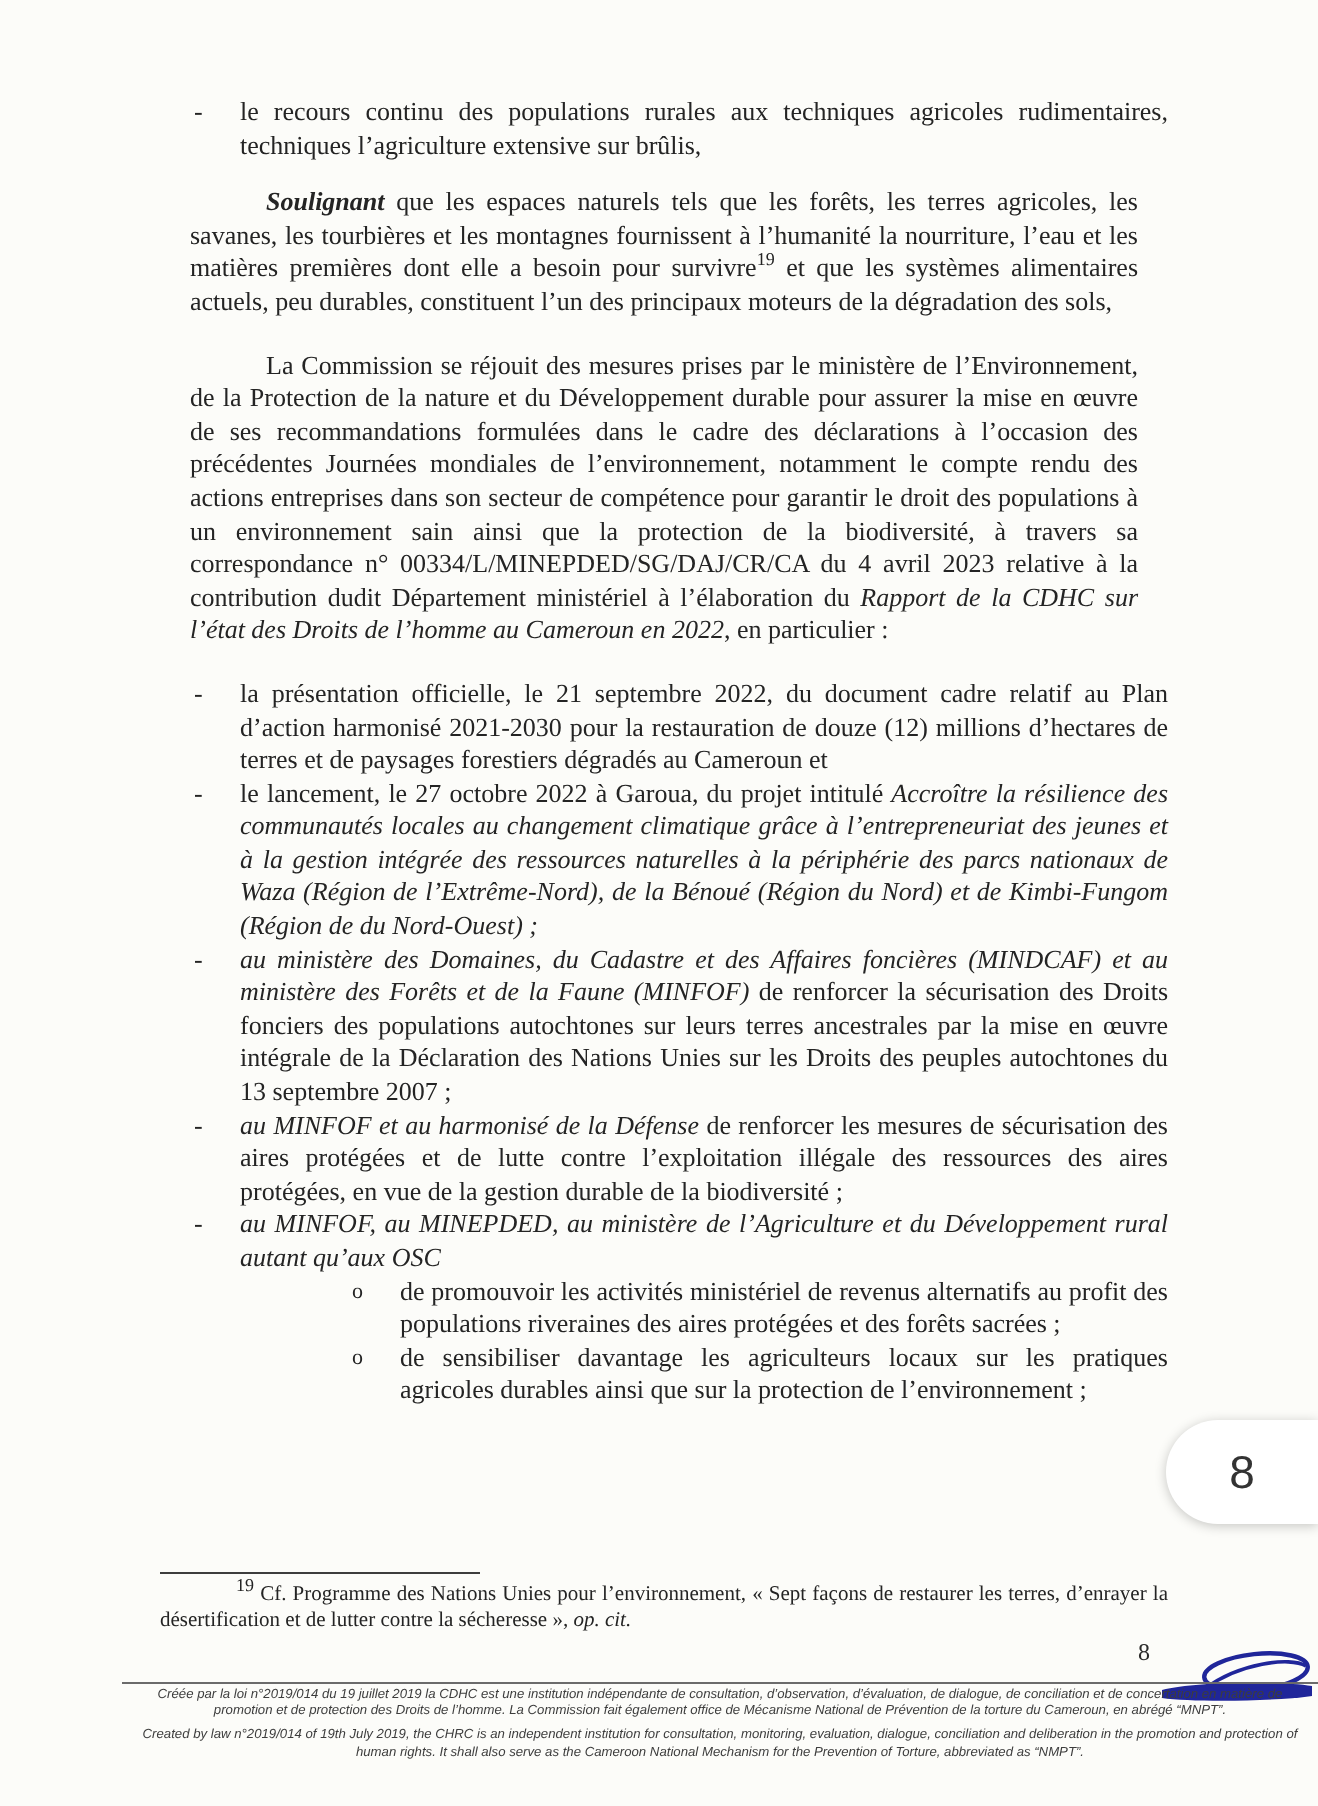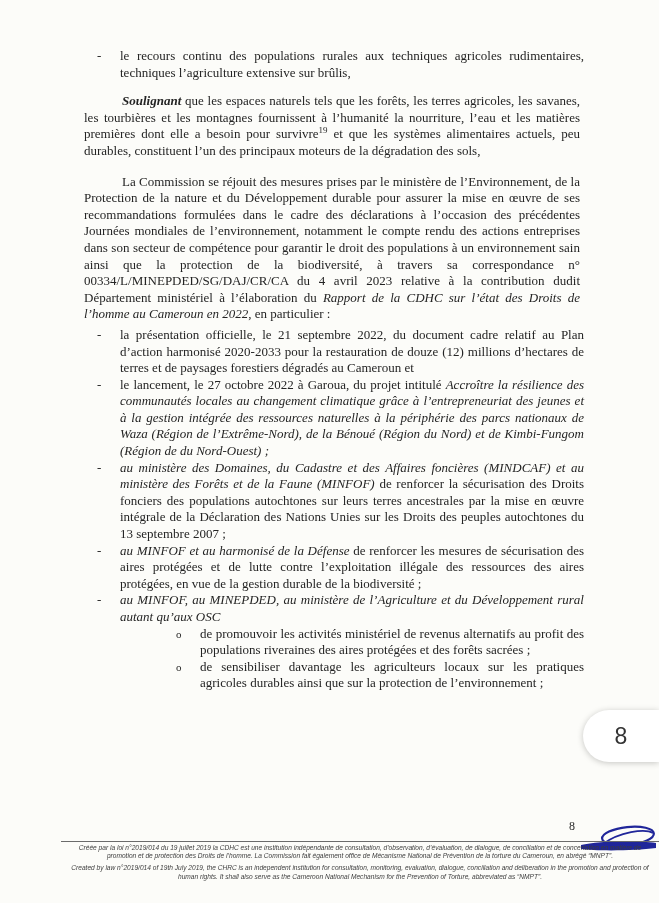--- a/index.html
+++ b/index.html
@@ -8,21 +8,21 @@
     width:659px;height:903px;
     background:#fcfcf9;
     overflow:hidden;
     font-family:"Liberation Serif", serif;
     color:#242424;
   }
   .doc{
     position:absolute;left:80px;top:48px;width:504px;
     font-size:13px;line-height:16.6px;text-align:justify;
   }
-  .para{margin:4px;text-indent:38px;}
+  .para{margin:15px;text-indent:38px;}
   .mt12{margin-top:12px;}
   .mt14{margin-top:14px;}
   .mt10{margin-top:10px;}
   .heading{margin:9px 0 6px 0;text-indent:0;}
   .li1{display:flex;margin:0;}
   .li1 .marker{flex:0 0 40px;box-sizing:border-box;padding-left:17px;}
   .li2{display:flex;margin:0;}
   .li2 .marker{flex:0 0 120px;box-sizing:border-box;padding-left:96px;font-size:11px;}
   .li-text{flex:1;text-align:justify;}
   .r-n{font-style:normal;}
@@ -72,21 +72,21 @@
       <span class="marker">-</span>
       <div class="li-text"><span class="r-n">le recours continu des populations rurales aux techniques agricoles rudimentaires, techniques l’agriculture extensive sur brûlis,</span></div>
     </div>
 
     <p class="para mt12"><span class="r-bi">Soulignant</span><span class="r-n"> que les espaces naturels tels que les forêts, les terres agricoles, les savanes, les tourbières et les montagnes fournissent à l’humanité la nourriture, l’eau et les matières premières dont elle a besoin pour survivre</span><span class="r-sup">19</span><span class="r-n"> et que les systèmes alimentaires actuels, peu durables, constituent l’un des principaux moteurs de la dégradation des sols,</span></p>
 
     <p class="para mt14"><span class="r-n">La Commission se réjouit des mesures prises par le ministère de l’Environnement, de la Protection de la nature et du Développement durable pour assurer la mise en œuvre de ses recommandations formulées dans le cadre des déclarations à l’occasion des précédentes Journées mondiales de l’environnement, notamment le compte rendu des actions entreprises dans son secteur de compétence pour garantir le droit des populations à un environnement sain ainsi que la protection de la biodiversité, à travers sa correspondance n° 00334/L/MINEPDED/SG/DAJ/CR/CA du 4 avril 2023 relative à la contribution dudit Département ministériel à l’élaboration du </span><span class="r-i">Rapport de la CDHC sur l’état des Droits de l’homme au Cameroun en 2022</span><span class="r-n">, en particulier :</span></p>
 
     <div class="li1 mt10">
       <span class="marker">-</span>
-      <div class="li-text"><span class="r-n">la présentation officielle, le 21 septembre 2022, du document cadre relatif au Plan d’action harmonisé 2020-2033 pour la restauration de douze (12) millions d’hectares de terres et de paysages forestiers dégradés au Cameroun et</span></div>
+      <div class="li-text"><span class="r-n">la présentation officielle, le 21 septembre 2022, du document cadre relatif au Plan d’action harmonisé 2021-2030 pour la restauration de douze (12) millions d’hectares de terres et de paysages forestiers dégradés au Cameroun et</span></div>
     </div>
 
     <div class="li1">
       <span class="marker">-</span>
       <div class="li-text"><span class="r-n">le lancement, le 27 octobre 2022 à Garoua, du projet intitulé </span><span class="r-i">Accroître la résilience des communautés locales au changement climatique grâce à l’entrepreneuriat des jeunes et à la gestion intégrée des ressources naturelles à la périphérie des parcs nationaux de Waza (Région de l’Extrême-Nord), de la Bénoué (Région du Nord) et de Kimbi-Fungom (Région de du Nord-Ouest) ;</span></div>
     </div>
 
 
     <div class="li1">
       <span class="marker">-</span>
@@ -108,20 +108,24 @@
       <div class="li-text"><span class="r-n">de promouvoir les activités ministériel de revenus alternatifs au profit des populations riveraines des aires protégées et des forêts sacrées ;</span></div>
     </div>
 
     <div class="li2">
       <span class="marker">o</span>
       <div class="li-text"><span class="r-n">de sensibiliser davantage les agriculteurs locaux sur les pratiques agricoles durables ainsi que sur la protection de l’environnement ;</span></div>
     </div>
 
   </div>
 
+  <div class="footnote">
+    <div class="fn-rule"></div>
+    <p class="fn-text"><span class="r-sup">19</span><span class="r-n"> Cf. Programme des Nations Unies pour l’environnement, « Sept façons de restaurer les terres, d’enrayer la désertification et de lutter contre la sécheresse », </span><span class="r-i">op. cit.</span></p>
+  </div>
 
   <div class="page-num">8</div>
 
   <svg class="scribble" viewBox="0 0 80 34">
     <path d="M2 21 C 18 17, 58 16, 77 19 L 77 24 C 55 27, 16 27, 2 25 Z" fill="#20269a"></path>
     <ellipse cx="49" cy="12" rx="26" ry="9" fill="none" stroke="#20269a" stroke-width="2.2" transform="rotate(-6 49 12)"></ellipse>
     <path d="M24 20 C 40 8, 66 4, 74 9" fill="none" stroke="#20269a" stroke-width="1.8"></path>
   </svg>
 
   <div class="footer">

